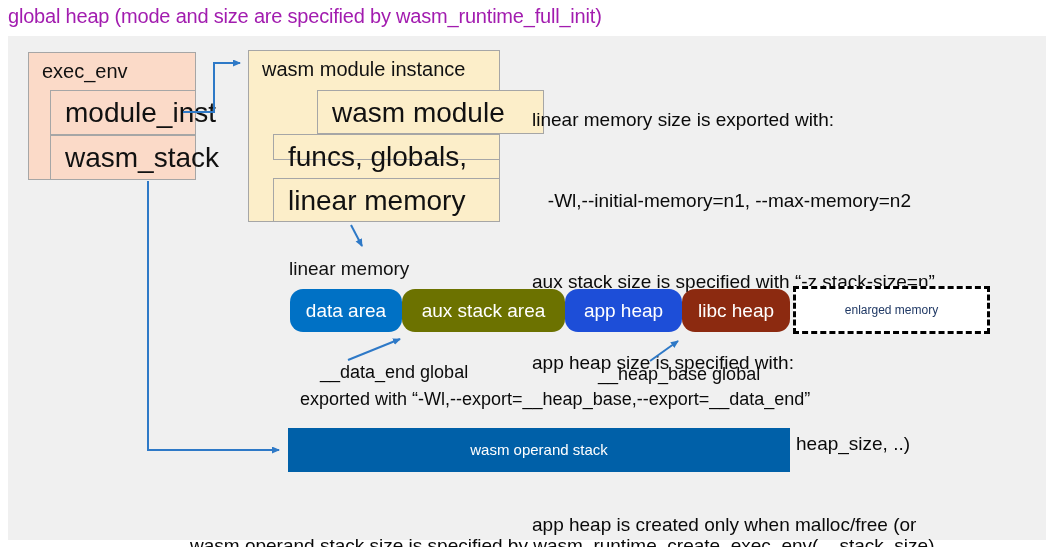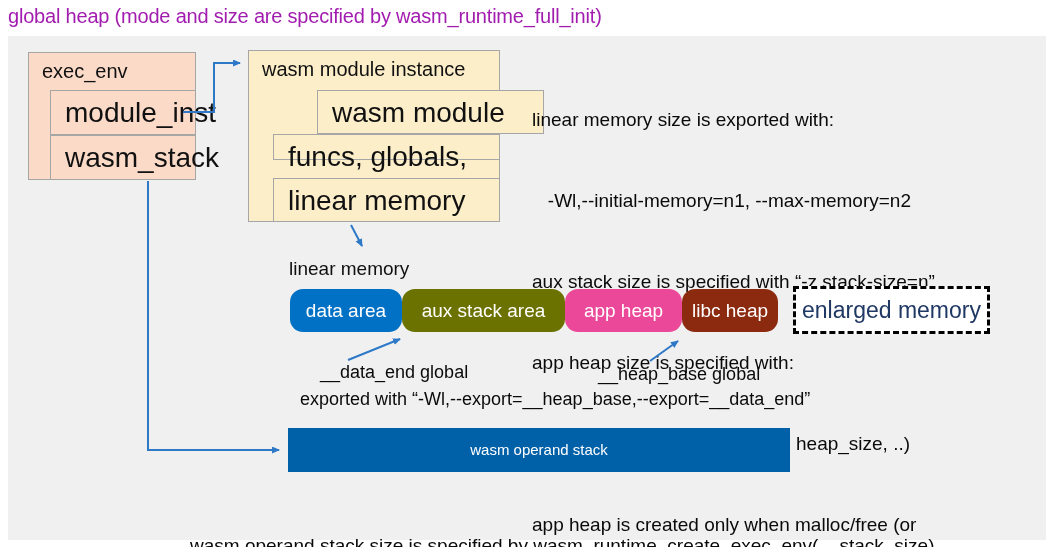--- a/index.html
+++ b/index.html
@@ -24,26 +24,26 @@
   .yellow{background:#FCEEC9;}
   .box-header{padding:7px 0 0 13px;}
   .row-label{position:absolute;box-sizing:border-box;border:1px solid #A6A6A6;
     font-size:28px;padding-left:14px;}
   .seg{
     position:absolute;top:289px;height:43px;line-height:43px;
     text-align:center;color:#ffffff;font-size:19px;border-radius:13px;
   }
   .seg-data{left:290px;width:112px;background:#0071C5;}
   .seg-aux{left:402px;width:163px;background:#6C7200;}
-  .seg-app{left:565px;width:117px;background:#ec4899;}
-  .seg-libc{left:682px;width:96px;background:#8C2A10;}
+  .seg-app{left:565px;width:117px;background:#1d4ed8;}
+  .seg-libc{left:682px;width:108px;background:#8C2A10;}
   .seg-enlarged{
     position:absolute;left:793px;top:286px;width:197px;height:48px;
     box-sizing:border-box;border:3px dashed #000;background:#ffffff;
-    line-height:42px;text-align:center;color:#1F3864;font-size:23px;
+    line-height:42px;text-align:center;color:#1F3864;font-size:12px;
   }
   .notes{
     position:absolute;left:532px;top:52px;width:505px;
     font-size:19px;line-height:27px;white-space:pre;color:#0a0a0a;
   }
   .linmem-label{position:absolute;left:289px;top:258px;font-size:19px;}
   .ann{position:absolute;font-size:18px;color:#0a0a0a;}
   .ann-dataend{left:320px;top:362px;}
   .ann-heapbase{left:598px;top:364px;}
   .ann-exported{left:300px;top:389px;}

